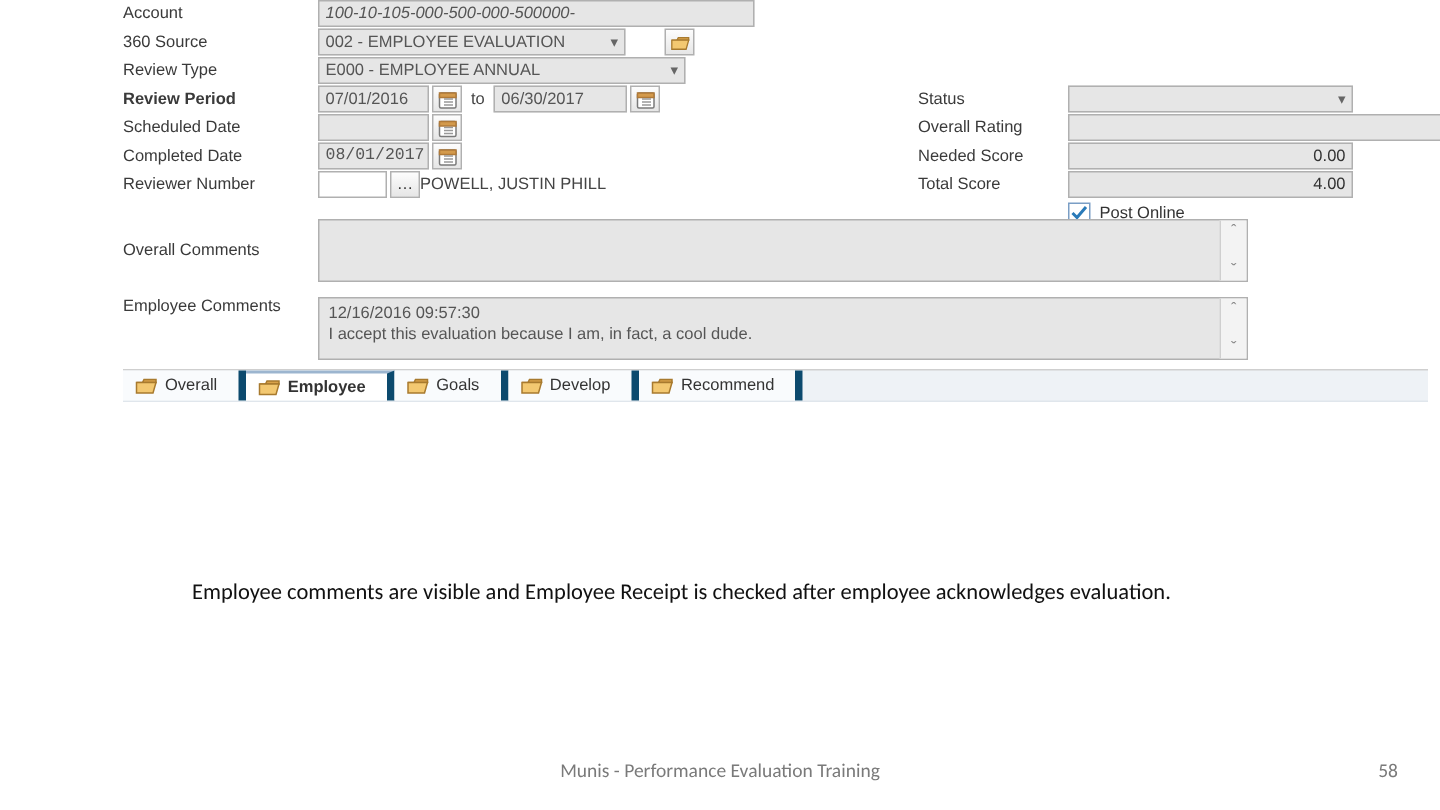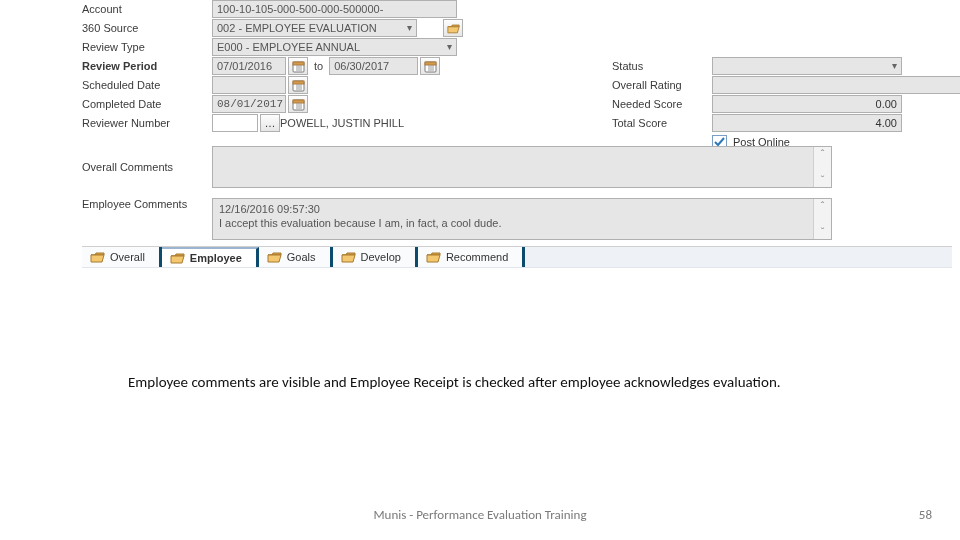--- a/index.html
+++ b/index.html
@@ -132,32 +132,32 @@
     margin-top:6px;
     width: 870px;
     margin-left:82px;
     border-top:1px solid #cfcfcf;
     border-bottom:1px solid #e0e6ec;
     background:#eef2f6;
     display:flex;
     height:22px;
   }
   .tab {
-    border-right:3px solid #0c4a6e;
+    border-right:5px solid #0c4a6e;
     padding:0 14px 0 8px;
     display:flex; align-items:center; gap:5px;
     background:#f9fbfd;
     cursor:pointer;
     color:#333;
   }
   .tab.sel { background:#fff; font-weight:bold; border-top:2px solid #9cb5cf; }
   .tab .ficon { width:15px; height:12px; }
   .caption {
     position:absolute;
-    left:128px; top:372px; width:720px;
+    left:128px; top:385px; width:720px;
     font-family: Calibri, Arial, sans-serif;
     font-size:15px;
     color:#111;
     line-height:1.35;
   }
   .footer-title {
     position:absolute;
     left:0; right:0; bottom:18px;
     text-align:center;
     font-family: Calibri, Arial, sans-serif;
@@ -194,21 +194,21 @@
     </g>
   </defs>
 </svg>
 
 <div class="form-area">
   <div class="left-right-wrap">
 
 
     <div class="row">
       <div class="label">Account</div>
-      <div class="gray-input" style="width:245px;">100-10-105-000-500-000-500000-</div>
+      <div class="gray-input" style="width:291px;font-style:italic;">100-10-105-000-500-000-500000-</div>
     </div>
 
     <div class="row">
       <div class="label">360 Source</div>
       <div class="gray-input dropdown" style="width:205px;">002 - EMPLOYEE EVALUATION</div>
       <div class="folder-btn" style="margin-left:26px;">
           <svg viewBox="0 0 15 12">
             <use href="#folder"></use>
           </svg>
         </div>

